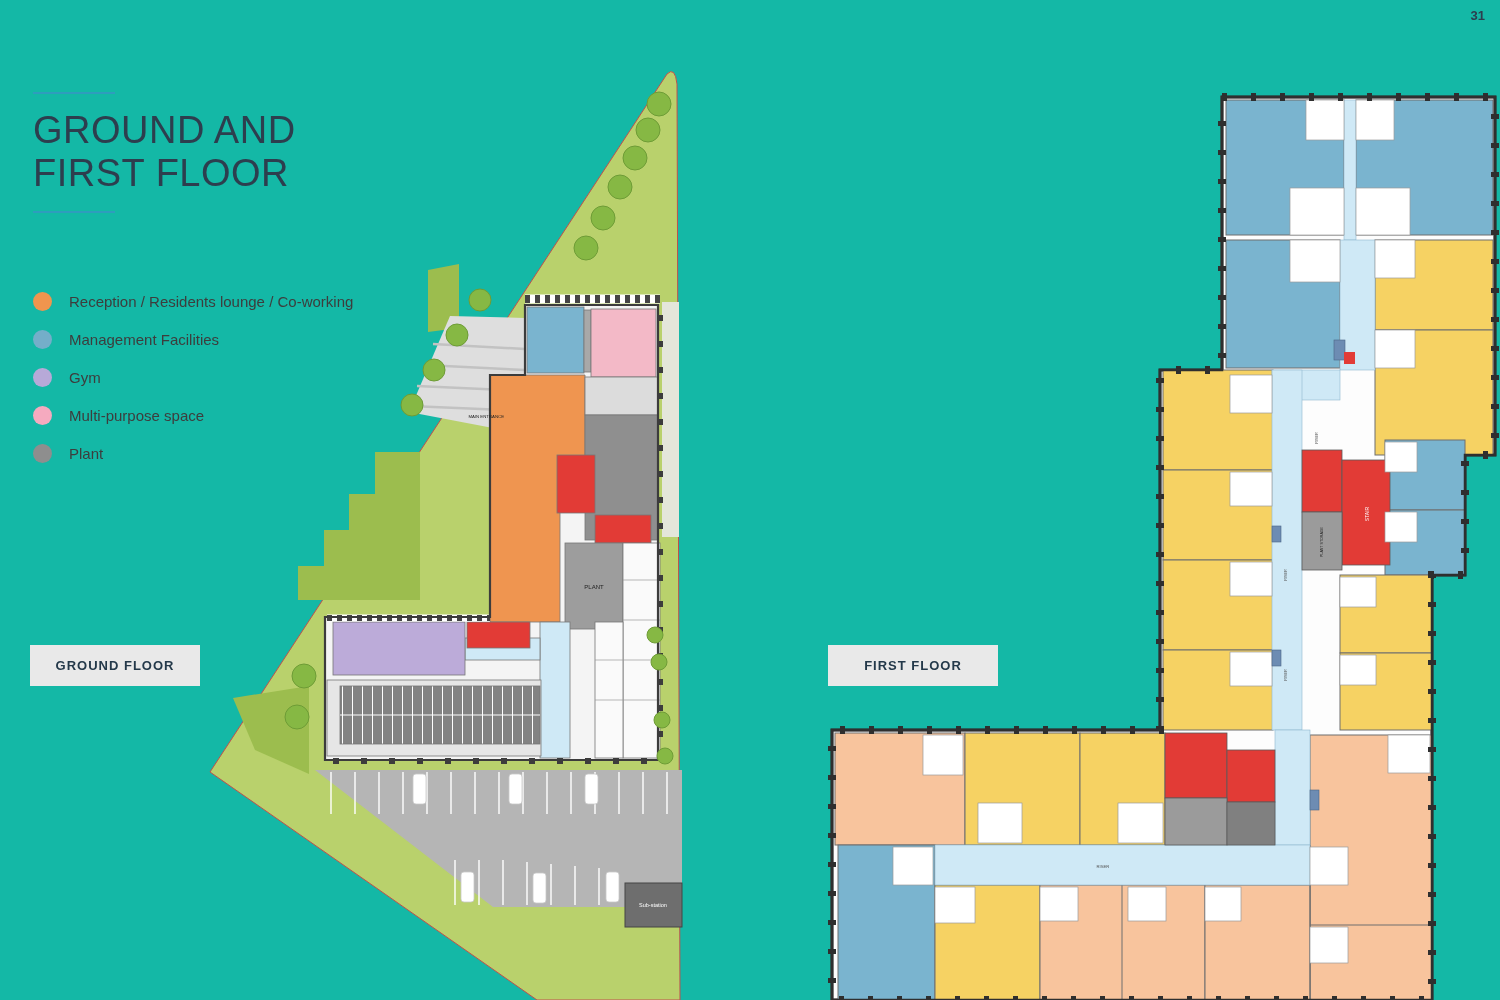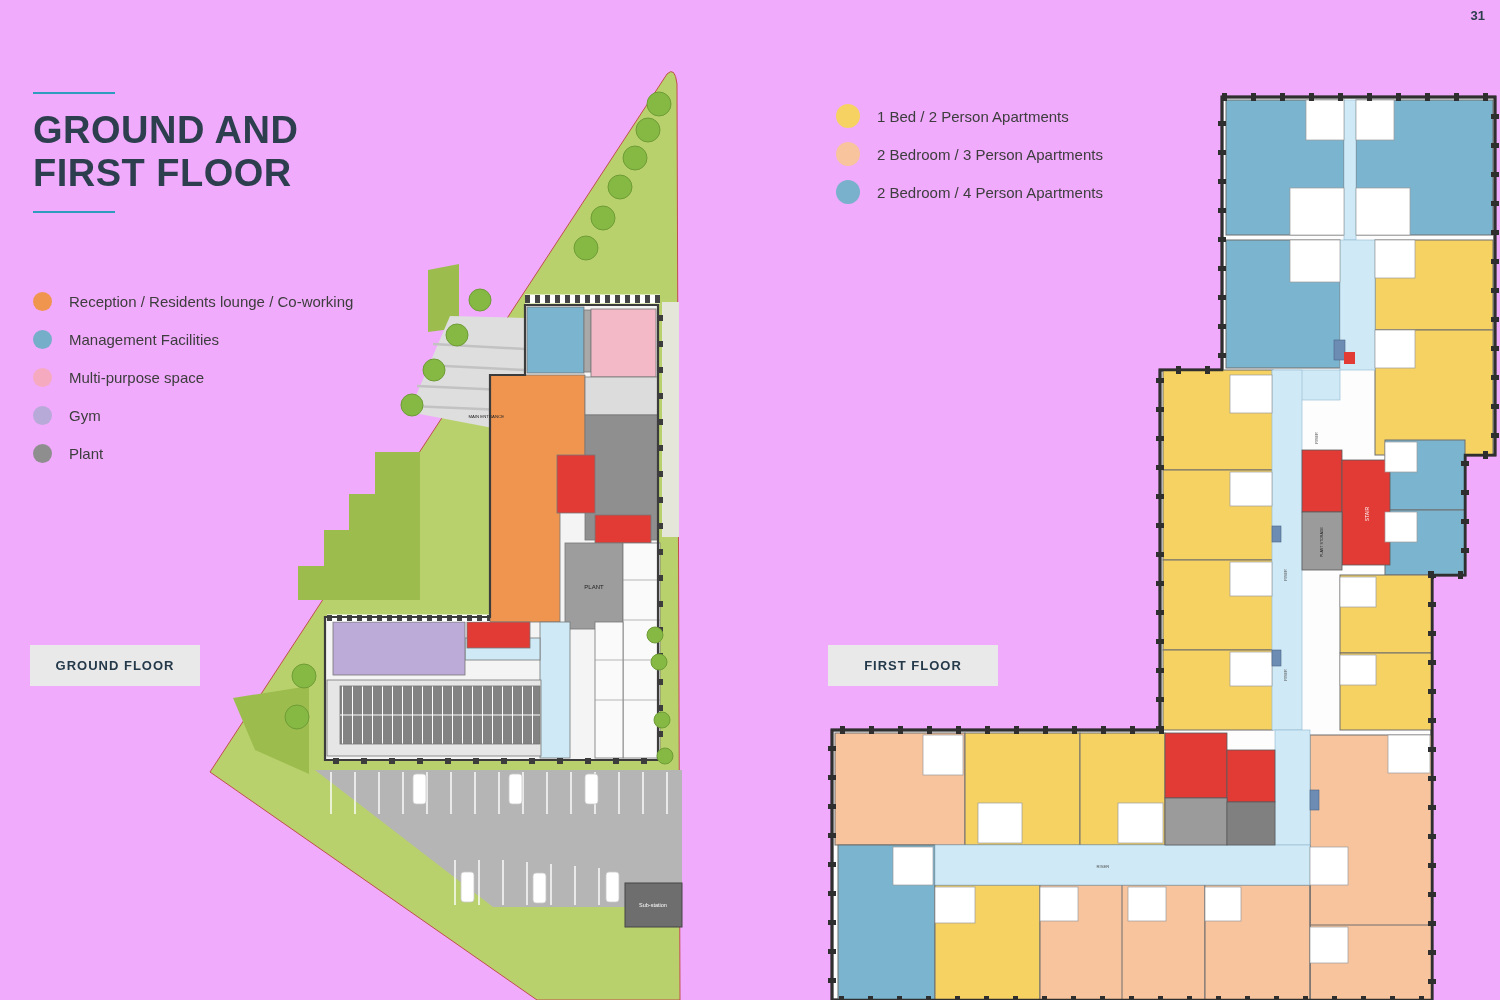--- a/index.html
+++ b/index.html
@@ -1,22 +1,22 @@
 <!DOCTYPE html>
 <html><head>
 <meta charset="utf-8">
 <style>
   *{margin:0;padding:0;box-sizing:border-box}
   html,body{background:#ffffff}
-  .page{position:relative;width:1500px;height:1000px;background:#f0abfc;overflow:hidden;
+  .page{position:relative;width:1500px;height:1000px;background:#14b8a6;overflow:hidden;
         font-family:"Liberation Sans",sans-serif;color:#2d3e4e}
   .page-number{position:absolute;top:8px;right:15px;font-size:13px;font-weight:bold;color:#2d3e4e}
   .title-block{position:absolute;left:33px;top:92px}
   .rule{width:82px;height:2px;background:#2e9dbd}
-  .title{font-size:38px;font-weight:700;color:#2d3e4e;line-height:1.12;letter-spacing:.5px;margin:15px 0 17px 0}
+  .title{font-size:38px;font-weight:400;color:#2d3e4e;line-height:1.12;letter-spacing:.5px;margin:15px 0 17px 0}
   .legend{position:absolute}
   .lrow{display:flex;align-items:center;margin-bottom:19px}
   #legend-first .lrow{margin-bottom:14px}
   .dot{border-radius:50%;flex:0 0 auto;margin-right:17px;background:#ccc}
   .d19{width:19px;height:19px}
   .d24{width:24px;height:24px}
   .llabel{font-size:15px;color:#3d3d3d}
   .floor-tag{position:absolute;width:170px;height:41px;background:#e9e9e9;display:flex;align-items:center;
              justify-content:center;font-size:13px;font-weight:bold;letter-spacing:1px;color:#24394a}
   svg.plan{position:absolute}
@@ -38,47 +38,33 @@
   <div class="legend" id="legend-ground" style="left:33px;top:292px">
     <div class="lrow">
       <span class="dot d19" style="background-color: rgb(240, 149, 78);"></span>
       <span class="llabel">Reception / Residents lounge / Co-working</span>
     </div>
     <div class="lrow">
       <span class="dot d19" style="background-color: rgb(116, 174, 201);"></span>
       <span class="llabel">Management Facilities</span>
     </div>
     <div class="lrow">
+      <span class="dot d19" style="background-color: rgb(183, 169, 216);"></span>
+      <span class="llabel">Gym</span>
+    </div>
+    <div class="lrow">
       <span class="dot d19" style="background-color: rgb(245, 170, 191);"></span>
       <span class="llabel">Multi-purpose space</span>
     </div>
     <div class="lrow">
-      <span class="dot d19" style="background-color: rgb(183, 169, 216);"></span>
-      <span class="llabel">Gym</span>
-    </div>
-    <div class="lrow">
       <span class="dot d19" style="background-color: rgb(142, 142, 142);"></span>
       <span class="llabel">Plant</span>
     </div>
   </div>
 
-  <div class="legend" id="legend-first" style="left:836px;top:104px">
-    <div class="lrow">
-      <span class="dot d24" style="background-color: rgb(246, 210, 99);"></span>
-      <span class="llabel">1 Bed / 2 Person Apartments</span>
-    </div>
-    <div class="lrow">
-      <span class="dot d24" style="background-color: rgb(248, 196, 157);"></span>
-      <span class="llabel">2 Bedroom / 3 Person Apartments</span>
-    </div>
-    <div class="lrow">
-      <span class="dot d24" style="background-color: rgb(121, 176, 203);"></span>
-      <span class="llabel">2 Bedroom / 4 Person Apartments</span>
-    </div>
-  </div>
 
   <div class="floor-tag" style="left:30px;top:645px">GROUND FLOOR</div>
   <div class="floor-tag" style="left:828px;top:645px">FIRST FLOOR</div>
 
   <svg class="plan" style="left:203px;top:60px;width:480px;height:940px" viewBox="0 0 480 940">
     <defs>
       <pattern id="stalls" width="10" height="58" patternUnits="userSpaceOnUse">
         <rect width="10" height="58" fill="#838383"></rect>
         <rect x="9" width="1" height="58" fill="#ffffff"></rect>
       </pattern>

